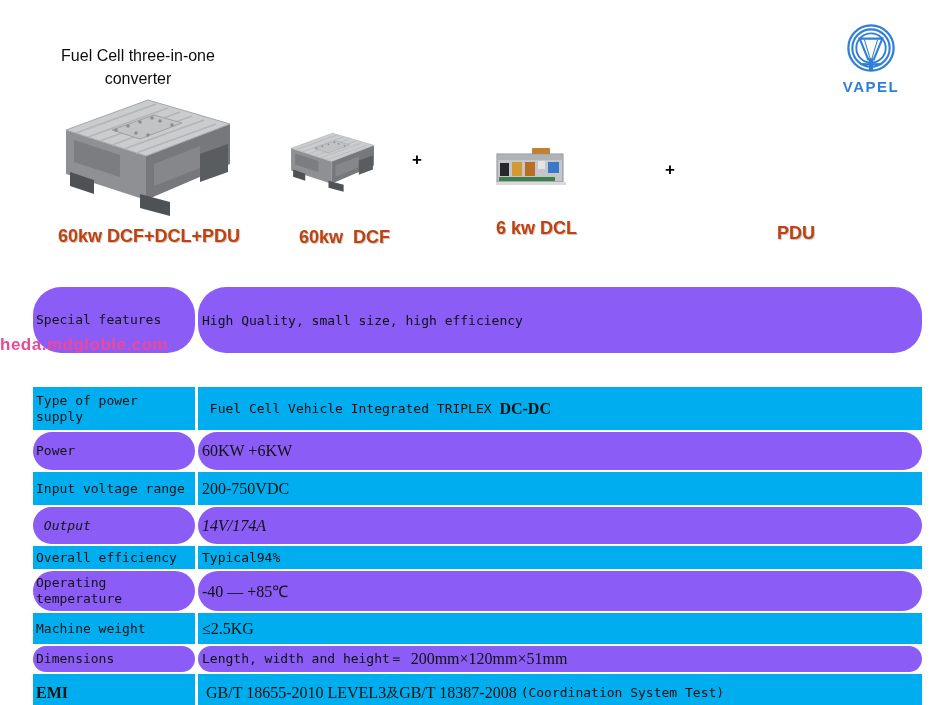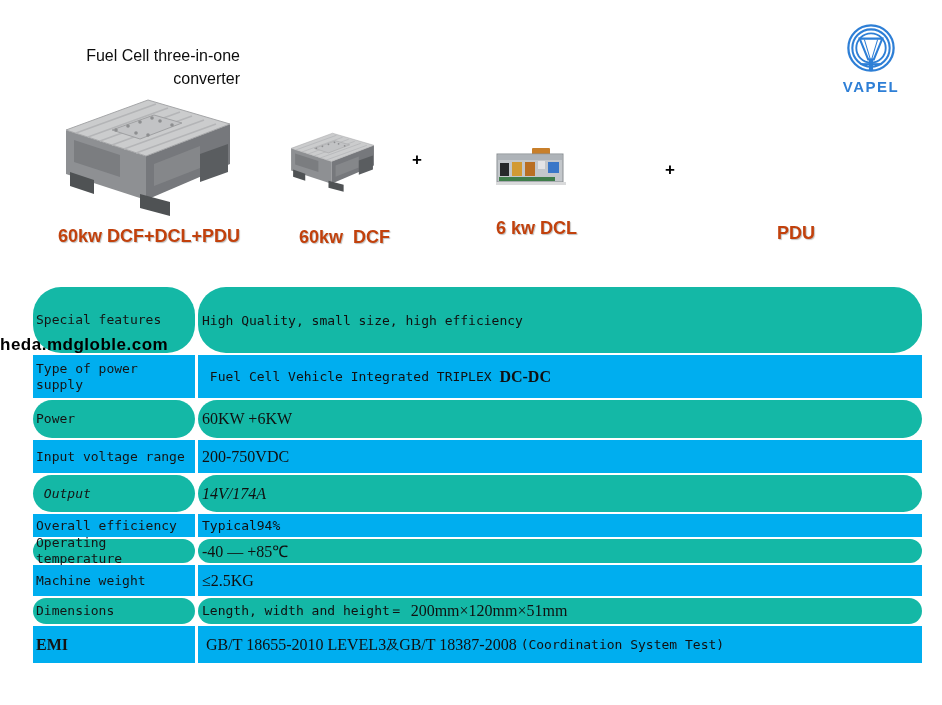--- a/index.html
+++ b/index.html
@@ -1,20 +1,20 @@
 <!DOCTYPE html>
 <html><head>
 <meta charset="utf-8">
 <style>
   html,body{margin:0;padding:0;background:#fff;}
   .page{position:relative;width:942px;height:705px;background:#ffffff;overflow:hidden;
         font-family:"Liberation Sans",sans-serif;color:#111;}
 
   
-  .title{position:absolute;left:36px;top:44px;width:204px;text-align:right;
+  .title{position:absolute;left:36px;top:44px;width:204px;text-align:center;
          font-size:16px;line-height:23px;color:#0d0d0d;}
   .title span{display:block;}
 
   .photo-large{position:absolute;left:50px;top:92px;width:190px;height:126px;}
   .photo-medium{position:absolute;left:283px;top:129px;width:96px;height:64px;}
   .photo-psu{position:absolute;left:496px;top:146px;width:70px;height:44px;}
 
   .product-label{position:absolute;font-weight:bold;font-size:18px;color:#c2410c;
                  white-space:pre;text-shadow:1px 1px 1px rgba(0,0,0,.25);}
   .plabel-1{left:58px;top:226px;}
@@ -24,35 +24,35 @@
 
   .plus{position:absolute;font-weight:bold;font-size:17px;color:#000;}
   .plus-1{left:412px;top:150px;}
   .plus-2{left:665px;top:160px;}
 
   .logo{position:absolute;left:838px;top:22px;width:66px;text-align:center;}
   .logo-text{font-weight:bold;font-size:15px;letter-spacing:1.5px;color:#2E7FD6;
              margin-top:-2px;font-family:"Liberation Sans",sans-serif;}
 
   .watermark{position:absolute;left:0px;top:335px;font-size:17px;font-weight:bold;
-             letter-spacing:.5px;color:#000000;z-index:5;}
+             letter-spacing:.5px;color:#ec4899;z-index:5;}
 
   
   .spec-table{position:absolute;left:33px;top:287px;width:889px;
               display:flex;flex-direction:column;gap:2px;z-index:2;}
   .spec-row{display:flex;gap:3px;}
-  .spec-row.light>div{background:#14b8a6;border-radius:28px;}
+  .spec-row.light>div{background:#8b5cf6;border-radius:28px;}
   .spec-row.dark>div{background:#00AEEF;}
   .spec-row:nth-child(1){height:66px;}
-  .spec-row:nth-child(2){height:43px;}
+  .spec-row:nth-child(2){height:43px;margin-top:32px;}
   .spec-row:nth-child(3){height:38px;}
   .spec-row:nth-child(4){height:33px;}
   .spec-row:nth-child(5){height:37px;font-style:italic;}
   .spec-row:nth-child(6){height:23px;}
-  .spec-row:nth-child(7){height:24px;}
+  .spec-row:nth-child(7){height:40px;}
   .spec-row:nth-child(8){height:31px;}
   .spec-row:nth-child(9){height:26px;}
   .spec-row:nth-child(10){height:37px;}
 
   .spec-label{flex:0 0 162px;width:162px;box-sizing:border-box;
               padding:2px 8px 2px 3px;display:flex;align-items:center;
               font-family:"DejaVu Sans Mono",monospace;font-size:13px;
               color:#141414;white-space:pre-wrap;line-height:16px;}
   .spec-value{flex:1;box-sizing:border-box;padding:2px 6px 2px 4px;
               display:flex;align-items:center;color:#101010;white-space:pre-wrap;}

